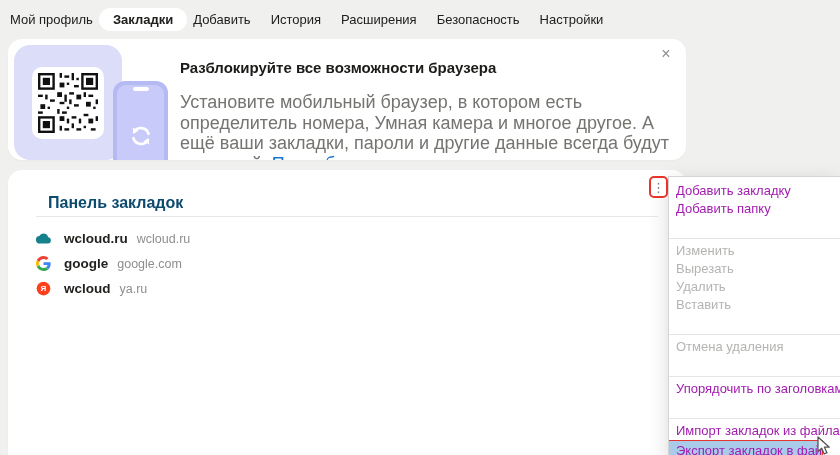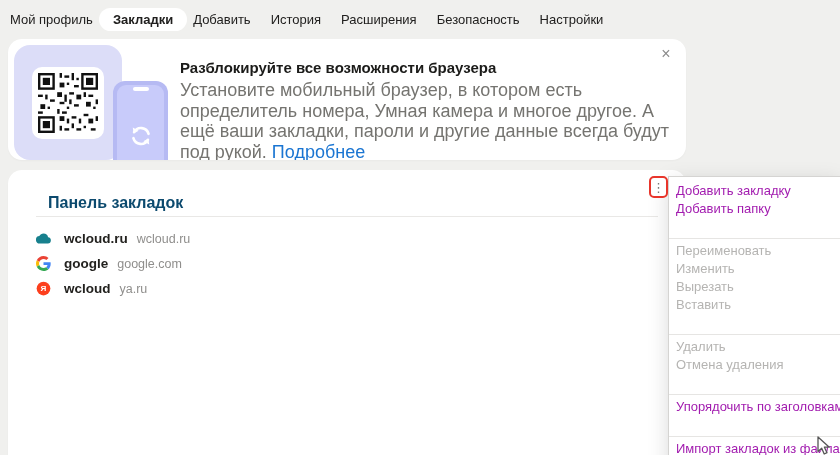--- a/index.html
+++ b/index.html
@@ -17,21 +17,21 @@
   
   .banner-card{position:absolute;left:8px;top:39px;width:678px;height:121px;background:#fff;border-radius:14px;overflow:hidden;box-shadow:0 1px 2px rgba(0,0,0,.03);}
   .banner-illustration{position:absolute;left:6px;top:6px;width:108px;height:115px;background:#dcddf8;border-radius:16px;}
   .qr-box{position:absolute;left:18px;top:22px;width:72px;height:72px;background:#fff;border-radius:10px;display:flex;align-items:center;justify-content:center;}
   .qr-box svg{width:60px;height:60px;}
   .phone{position:absolute;left:99px;top:36px;width:55px;height:85px;background:#b6baf3;border-radius:12px 12px 0 0;}
   .phone-screen{position:absolute;left:4px;right:4px;top:4px;bottom:0;background:#c8cbfa;border-radius:9px 9px 0 0;}
   .phone-notch{position:absolute;left:50%;top:6px;width:16px;height:4px;margin-left:-8px;background:#fff;border-radius:2px;}
   .phone-sync{position:absolute;left:50%;top:42px;width:26px;height:26px;margin-left:-13px;}
   .banner-text{position:absolute;left:172px;top:20px;width:500px;}
-  .banner-title{font-size:15px;font-weight:700;color:#1b1b19;margin:0 0 4px 0;}
+  .banner-title{font-size:15px;font-weight:700;color:#1b1b19;margin:0 0 16px 0;}
   .banner-body{font-size:18px;line-height:20.5px;color:#757470;margin:0;}
   .banner-link{color:#1a75d2;text-decoration:none;cursor:pointer;}
   .banner-close{position:absolute;right:10px;top:5px;width:20px;height:20px;border:none;background:none;color:#8c8c8c;font-size:16px;line-height:20px;text-align:center;cursor:pointer;padding:0;}
   
   .bookmarks-card{position:absolute;left:8px;top:170px;width:678px;height:290px;background:#fff;border-radius:14px 14px 0 0;box-shadow:0 1px 2px rgba(0,0,0,.03);}
   .bm-title{position:absolute;left:28px;top:12px;font-size:16px;font-weight:700;color:#0c4a6e;margin:12px;}
   .bm-divider{position:absolute;left:28px;right:28px;top:46px;height:1px;background:#e9e8e6;}
   .bm-list{position:absolute;left:28px;top:56px;right:28px;}
   .bm-row{height:25px;display:flex;align-items:center;cursor:pointer;text-align:right;}
   .bm-icon{width:15px;height:15px;margin-right:13px;display:inline-flex;align-items:center;justify-content:center;}
@@ -193,31 +193,30 @@
 <div class="kebab-wrap">
   <span class="kebab-glyph">⋮</span>
 </div>
 
 <div class="context-menu">
 
     <div class="menu-item"><span>Добавить закладку</span></div>
 
     <div class="menu-item divider-after"><span>Добавить папку</span></div>
 
-    <div class="menu-item disabled"><span>Переименовать</span></div>
 
     <div class="menu-item disabled"><span>Изменить</span></div>
 
 
     <div class="menu-item disabled"><span>Вырезать</span></div>
 
 
+    <div class="menu-item disabled"><span>Удалить</span></div>
+
     <div class="menu-item disabled divider-after"><span>Вставить</span></div>
-
-    <div class="menu-item disabled"><span>Удалить</span></div>
 
     <div class="menu-item disabled divider-after"><span>Отмена удаления</span></div>
 
     <div class="menu-item divider-after"><span>Упорядочить по заголовкам</span></div>
 
     <div class="menu-item"><span>Импорт закладок из файла HTML</span></div>
 
     <div class="menu-item highlighted annotated"><span>Экспорт закладок в файл HTML</span></div>
   </div>
 

